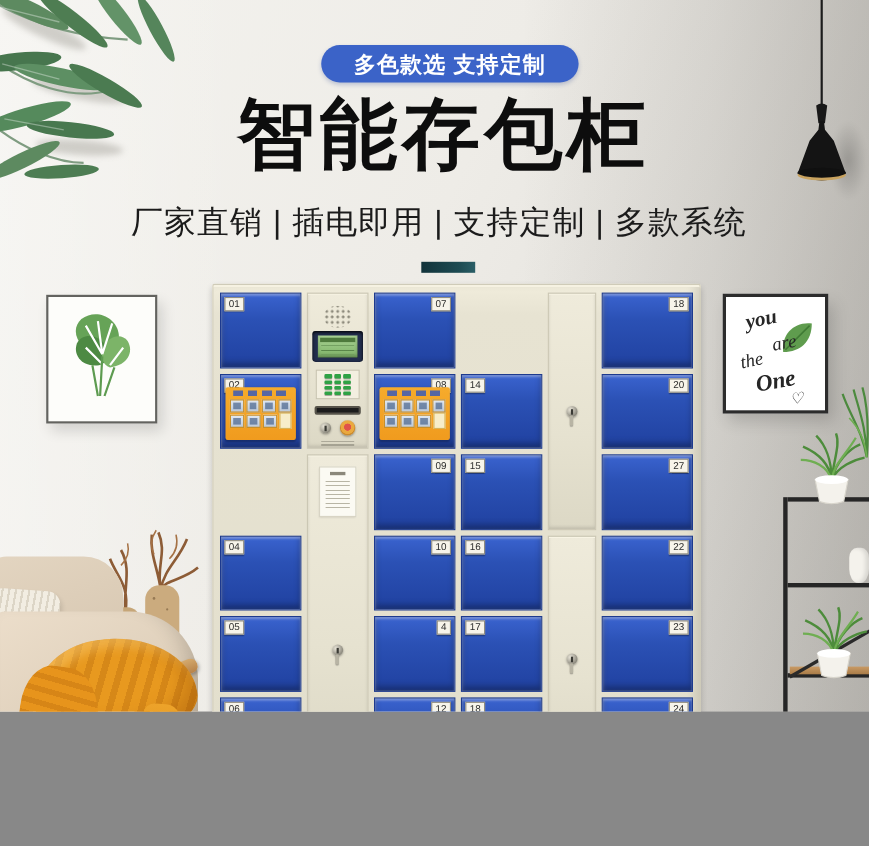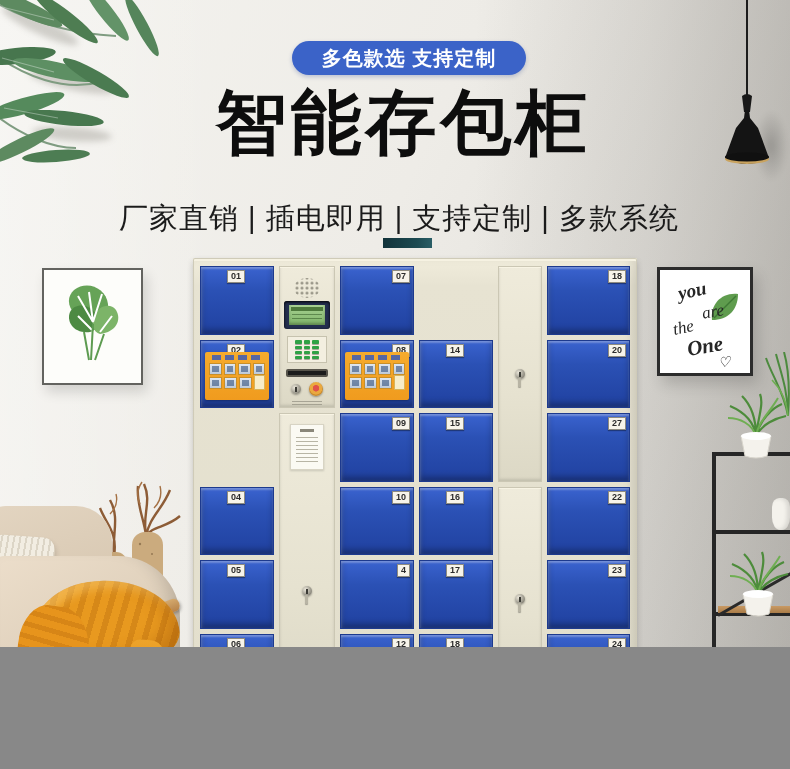--- a/index.html
+++ b/index.html
@@ -10,21 +10,21 @@
   .wallshade{position:absolute;inset:0;pointer-events:none;
     background:linear-gradient(90deg,rgba(255,255,255,.28) 0%,rgba(255,255,255,0) 28%,rgba(0,0,0,0) 60%,rgba(80,76,70,.12) 82%,rgba(80,76,70,.26) 100%);}
 
   
   .badge{position:absolute;left:292px;top:41px;width:234px;height:34px;border-radius:17px;
     background:var(--badge_blue,#3b63c8);color:#fff;display:flex;align-items:center;justify-content:center;
     font-size:20px;font-weight:600;letter-spacing:1px;box-shadow:0 2px 4px rgba(30,60,140,.25);}
   .title{position:absolute;left:0;right:0;top:84px;text-align:center;padding-left:16px;
     font-size:71px;font-weight:bold;color:#0d0d0d;letter-spacing:4px;line-height:1.1;}
   .subtitle{position:absolute;left:0;right:0;top:183px;text-align:center;padding-left:8px;
-    font-size:29px;color:#1b1b1b;letter-spacing:1px;margin-top:16px;}
+    font-size:29px;color:#1b1b1b;letter-spacing:1px;}
   .divider{position:absolute;left:383px;top:238px;width:49px;height:10px;
     background:linear-gradient(90deg,#12333a,var(--divider_teal,#1d4b52) 70%,#2a5e66);}
 
   
   .leaves{position:absolute;left:-6px;top:-4px;}
   .lamp{position:absolute;left:716px;top:0;}
   .lampshadow{position:absolute;left:754px;top:110px;width:34px;height:72px;
     background:radial-gradient(ellipse,rgba(0,0,0,.20),transparent 70%);filter:blur(2px);}
   .artL{position:absolute;left:42px;top:268px;width:101px;height:117px;background:#fdfdfa;
     border:2px solid #63635f;box-shadow:4px 7px 12px rgba(0,0,0,.14);}
@@ -105,21 +105,21 @@
     box-shadow:inset 0 0 0 1px #cfcbb8,inset 0 3px 0 #f6f2e2,inset -6px 0 8px rgba(0,0,0,.10),0 3px 6px rgba(0,0,0,.2);
     padding:8px 7px 26px 7px;}
   .cab-grid{display:grid;width:100%;height:100%;gap:5px;
     grid-template-columns:74px 56px 74px 74px 44px 1fr;grid-template-rows:repeat(6,1fr);}
   .cA{grid-column:1}.cB{grid-column:3}.cC{grid-column:4}.cD{grid-column:6}
   .r1{grid-row:1}.r2{grid-row:2}.r3{grid-row:3}.r4{grid-row:4}.r5{grid-row:5}.r6{grid-row:6}
   .door{position:relative;border:1px solid #1d3a8e;
     background:linear-gradient(180deg,#3a63cf 0%,var(--door_blue,#2b51b5) 35%,#2041a0 100%);
     box-shadow:inset 0 2px 2px rgba(255,255,255,.28),inset 0 -4px 6px rgba(0,0,0,.30),inset 2px 0 3px rgba(255,255,255,.10);}
   .plate{position:absolute;top:3px;background:#f7f4ea;border:1px solid #8f8c80;color:#2c2c2c;
-    font-weight:bold;font-size:9px;line-height:11px;padding:0 3px;box-shadow:0 1px 1px rgba(0,0,0,.35);margin-left:23px;}
+    font-weight:normal;font-size:9px;line-height:11px;padding:0 3px;box-shadow:0 1px 1px rgba(0,0,0,.35);}
   .pl{left:3px}.pr{right:3px}
   .cream{position:relative;border:1px solid #cbc7b4;
     background:linear-gradient(180deg,#efebdb,#e6e2d0 60%,#dcd8c5);
     box-shadow:inset 0 1px 0 #f8f4e4,inset 0 -2px 3px rgba(0,0,0,.12);}
   .ctrl-panel{grid-column:2;grid-row:1/3;display:flex;flex-direction:column;align-items:center;}
   .ctrl-door{grid-column:2;grid-row:3/7;}
   .tall-top{grid-column:5;grid-row:1/4;}
   .tall-bottom{grid-column:5;grid-row:4/7;}
   .speaker{width:26px;height:24px;margin-top:11px;border-radius:50%;
     background:radial-gradient(#8d8a7c 1.1px,transparent 1.5px);background-size:5px 5px;background-position:center;}

